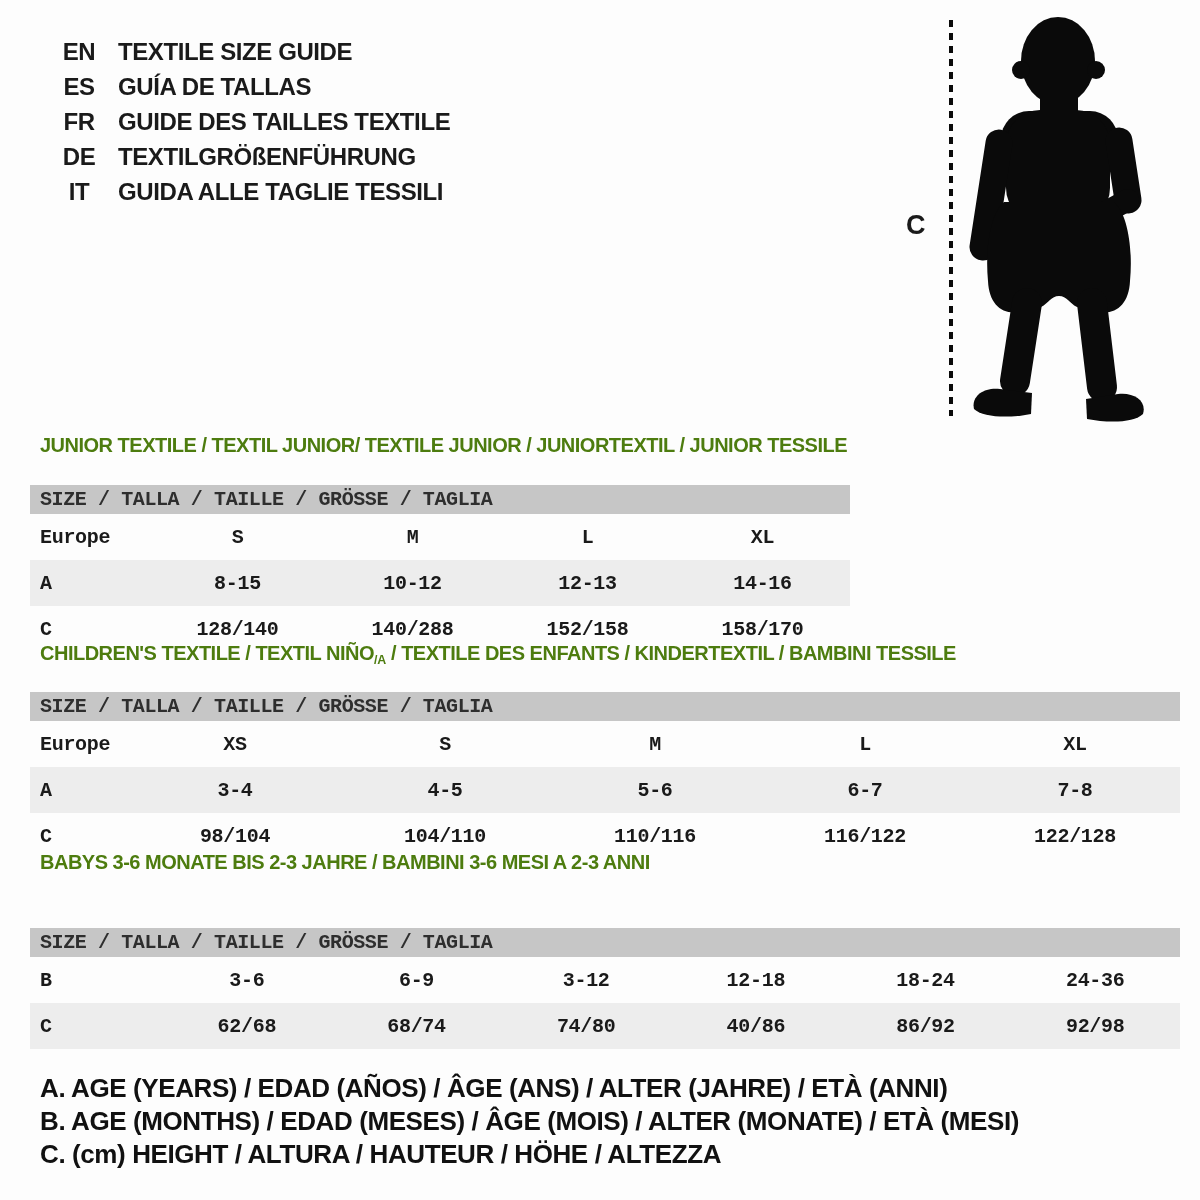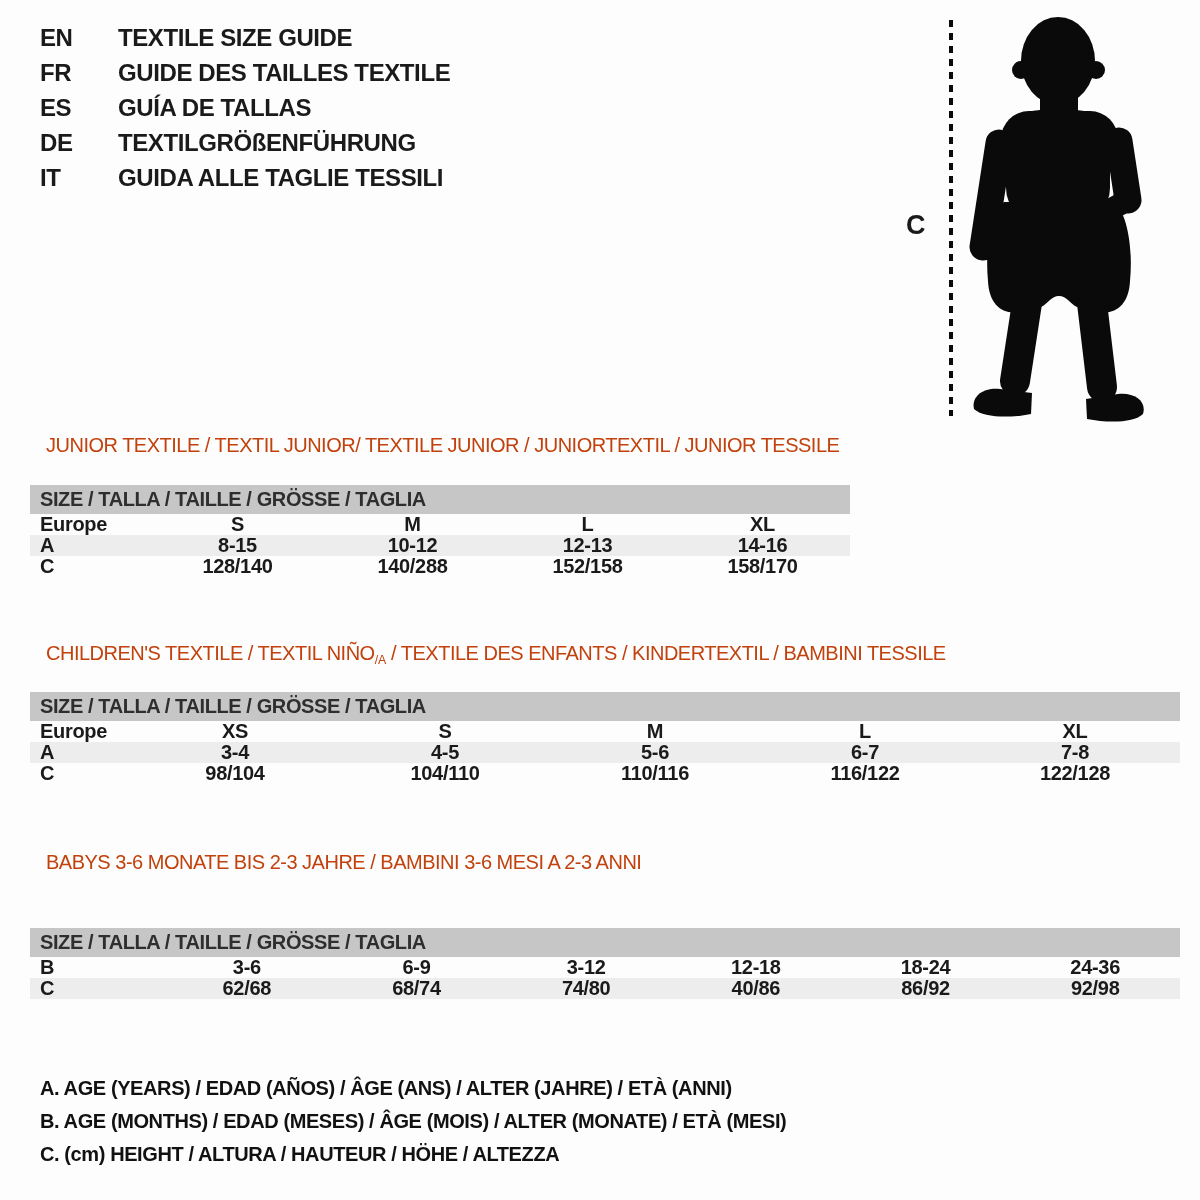--- a/index.html
+++ b/index.html
@@ -5,72 +5,72 @@
   * { margin:0; padding:0; box-sizing:border-box; }
   html,body { background:#ffffff; }
   .page {
     position:relative; width:1200px; height:1200px;
     background:#fdfdfd; overflow:hidden;
     font-family:"Liberation Sans", sans-serif;
     color:#1a1a1a;
   }
 
   
-  .langs { position:absolute; left:40px; top:20px; }
+  .langs { position:absolute; left:40px; top:34px;text-align:center; }
   .lang-row { display:flex; height:35px; align-items:center;
     font-weight:bold; font-size:24px; letter-spacing:-0.4px; white-space:nowrap; }
   .lang-code { width:78px; flex:0 0 78px; }
 
   
   .figure-svg { position:absolute; left:900px; top:10px; }
   .figure-c { position:absolute; left:906px; top:210px;
     font-size:27px; font-weight:bold; }
 
   
-  .section-title { position:absolute; left:46px;
-    font-weight:normal; font-size:20px; letter-spacing:-0.5px;
-    line-height:26px; white-space:nowrap; color:#c2410c; }
+  .section-title { position:absolute; left:40px;
+    font-weight:bold; font-size:20px; letter-spacing:-0.5px;
+    line-height:26px; white-space:nowrap; color:#4d7c0f; }
   .sub { font-size:0.62em; vertical-align:-0.3em; letter-spacing:-0.2px; }
 
   
-  .sg-table { position:absolute; left:30px; }
+  .sg-table { position:absolute; left:30px;font-family:Liberation Mono, monospace; }
   .sg-thead { height:29px; background:#c6c6c6; display:flex; align-items:center;
     padding-left:10px; font-weight:bold; font-size:20px; letter-spacing:-0.4px;
     color:#2e2e2e; white-space:nowrap; }
-  .sg-row { display:flex; height:21px; align-items:center;
+  .sg-row { display:flex; height:46px; align-items:center;
     font-weight:bold; font-size:20px; letter-spacing:-0.3px; }
   .sg-row.alt { background:#ededed; }
   .sg-label { padding-left:10px; }
   .t1 .sg-label { width:120px; flex:0 0 120px; }
   .t2 .sg-label { width:100px; flex:0 0 100px; }
   .t3 .sg-label { width:132px; flex:0 0 132px; }
   .sg-cell { flex:1 1 0; text-align:center; }
 
   
   .legend { position:absolute; left:40px; top:1072px; }
   .legend-line { height:33px; display:flex; align-items:center;
-    font-weight:bold; font-size:20px; letter-spacing:-0.4px; white-space:nowrap; color:#111; }
+    font-weight:bold; font-size:26px; letter-spacing:-0.4px; white-space:nowrap; color:#111; }
 </style>
 </head>
 <body>
 
 <div class="page">
 
   <div class="langs">
     <div class="lang-row">
       <span class="lang-code">EN</span>
       <span>TEXTILE SIZE GUIDE</span>
     </div>
     <div class="lang-row">
+      <span class="lang-code">ES</span>
+      <span>GUÍA DE TALLAS</span>
+    </div>
+    <div class="lang-row">
       <span class="lang-code">FR</span>
       <span>GUIDE DES TAILLES TEXTILE</span>
-    </div>
-    <div class="lang-row">
-      <span class="lang-code">ES</span>
-      <span>GUÍA DE TALLAS</span>
     </div>
     <div class="lang-row">
       <span class="lang-code">DE</span>
       <span>TEXTILGRÖßENFÜHRUNG</span>
     </div>
     <div class="lang-row">
       <span class="lang-code">IT</span>
       <span>GUIDA ALLE TAGLIE TESSILI</span>
     </div>
   </div>

